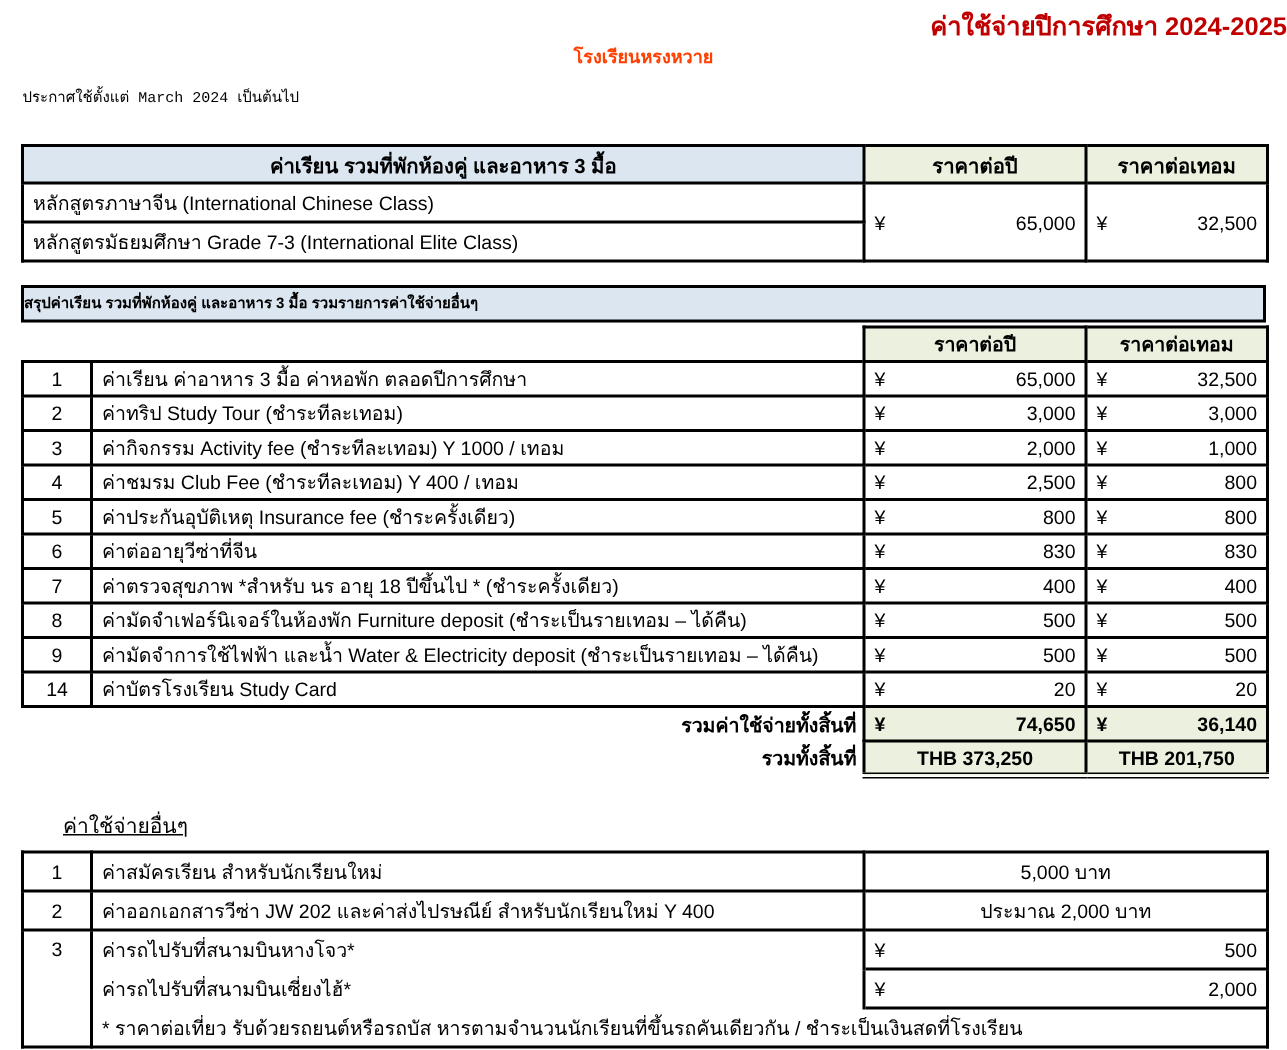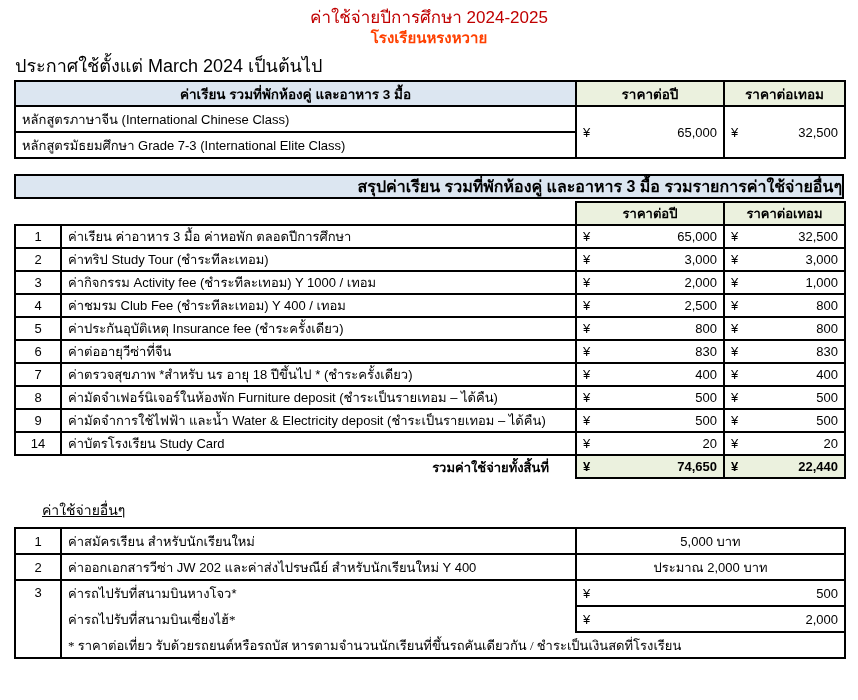--- a/index.html
+++ b/index.html
@@ -4,63 +4,63 @@
 <style>
   * { box-sizing: border-box; }
   html,body { margin:0; padding:0; background:#fff; }
   body {
     width:858px; height:700px; overflow:hidden;
     font-family:"Liberation Sans","DejaVu Sans",sans-serif;
     color:#000; font-size:13px;
   }
   .page { position:relative; width:858px; height:700px; }
 
-  .doc-title { margin-top:8px; text-align:center; font-size:17px; font-weight:normal; color:#C00000; line-height:20px;}
-  .doc-subtitle { margin-top:1px; text-align:center; font-size:15px; font-weight:bold; color:#FF4000; line-height:18px;}
-  .intro { margin:11px 0 0 15px; font-size:18px; line-height:17px;}
+  .doc-title { margin-top:8px; text-align:right; font-size:17px; font-weight:bold; color:#C00000; line-height:20px;}
+  .doc-subtitle { margin-top:1px; text-align:center; font-size:12px; font-weight:bold; color:#FF4000; line-height:18px;}
+  .intro { margin:11px 0 0 15px; font-size:10px; line-height:17px;font-family:Liberation Mono, monospace;}
 
   table { border-collapse:collapse; table-layout:fixed; margin-left:14px; }
   td { padding:0 6px; white-space:nowrap; vertical-align:middle; }
   .b { border:2px solid #000; }
   .blue { background:#DCE6F1; }
   .green { background:#EBF1DE; }
   .bold { font-weight:bold; }
   .center { text-align:center; }
   .right { text-align:center; }
 
   
-  .t1 { margin-top:5px; }
+  .t1 { margin-top:21px; }
   .t1 td { height:26px; }
   .t1 .hdr { height:25px; font-size:13.5px; }
   .val { display:flex; justify-content:space-between; align-items:center; }
 
   
   .t2-header {
     margin:15px 0 0 14px; width:830px; height:25px;
     border:2px solid #000; background:#DCE6F1;
-    text-align:right; font-weight:bold; font-size:16px; line-height:22px;
+    text-align:left; font-weight:bold; font-size:10px; line-height:22px;
   }
   .t2-sub td { height:24px; }
   .t2 { margin-top:2px; }
   .t2 td { height:21px; }
   .t2 .noborder { border:none; background:#fff; }
   .t2 .totrow td { height:23px; }
   .thin { border:1px solid #000; }
   .dbl-bottom { border-bottom:4px double #000; }
-  .label-cell { border:none; background:#fff; text-align:right; font-weight:bold; padding-right:26px; }
+  .label-cell { border:none; background:#fff; text-align:right; font-weight:bold; padding-right:4px; }
 
   
   .heading-other {
     margin:20px 0 4px 42px; display:inline-block;
     font-size:14px; font-weight:normal; text-decoration:underline;
   }
   .t3 { margin-top:2px; }
   .t3 td { height:26px; }
   .no-bb { border-bottom:none; }
-  .no-bt { border-top:none;font-family:Liberation Serif, serif; }
+  .no-bt { border-top:none; }
 </style>
 </head>
 <body>
 
 <div class="page">
 
   <div class="doc-title">ค่าใช้จ่ายปีการศึกษา 2024-2025</div>
   <div class="doc-subtitle">โรงเรียนหรงหวาย</div>
   <div class="intro">ประกาศใช้ตั้งแต่ March 2024 เป็นต้นไป</div>
 
@@ -280,23 +280,28 @@
       <td class="label-cell" colspan="2">รวมค่าใช้จ่ายทั้งสิ้นที่</td>
       <td class="b green bold">
             <div class="val">
               <span>¥</span>
               <span>74,650</span>
             </div>
           </td>
       <td class="b green bold">
             <div class="val">
               <span>¥</span>
-              <span>22,440</span>
-            </div>
-          </td>
+              <span>36,140</span>
+            </div>
+          </td>
+    </tr>
+    <tr class="totrow">
+      <td class="label-cell" colspan="2">รวมทั้งสิ้นที่</td>
+      <td class="b green bold right dbl-bottom">THB 373,250</td>
+      <td class="b green bold right dbl-bottom">THB 201,750</td>
     </tr>
   </tbody>
     </table>
 
   
   <div class="heading-other">ค่าใช้จ่ายอื่นๆ</div>
 
   <table class="t3">
     <colgroup>
         <col style="width:46px">

